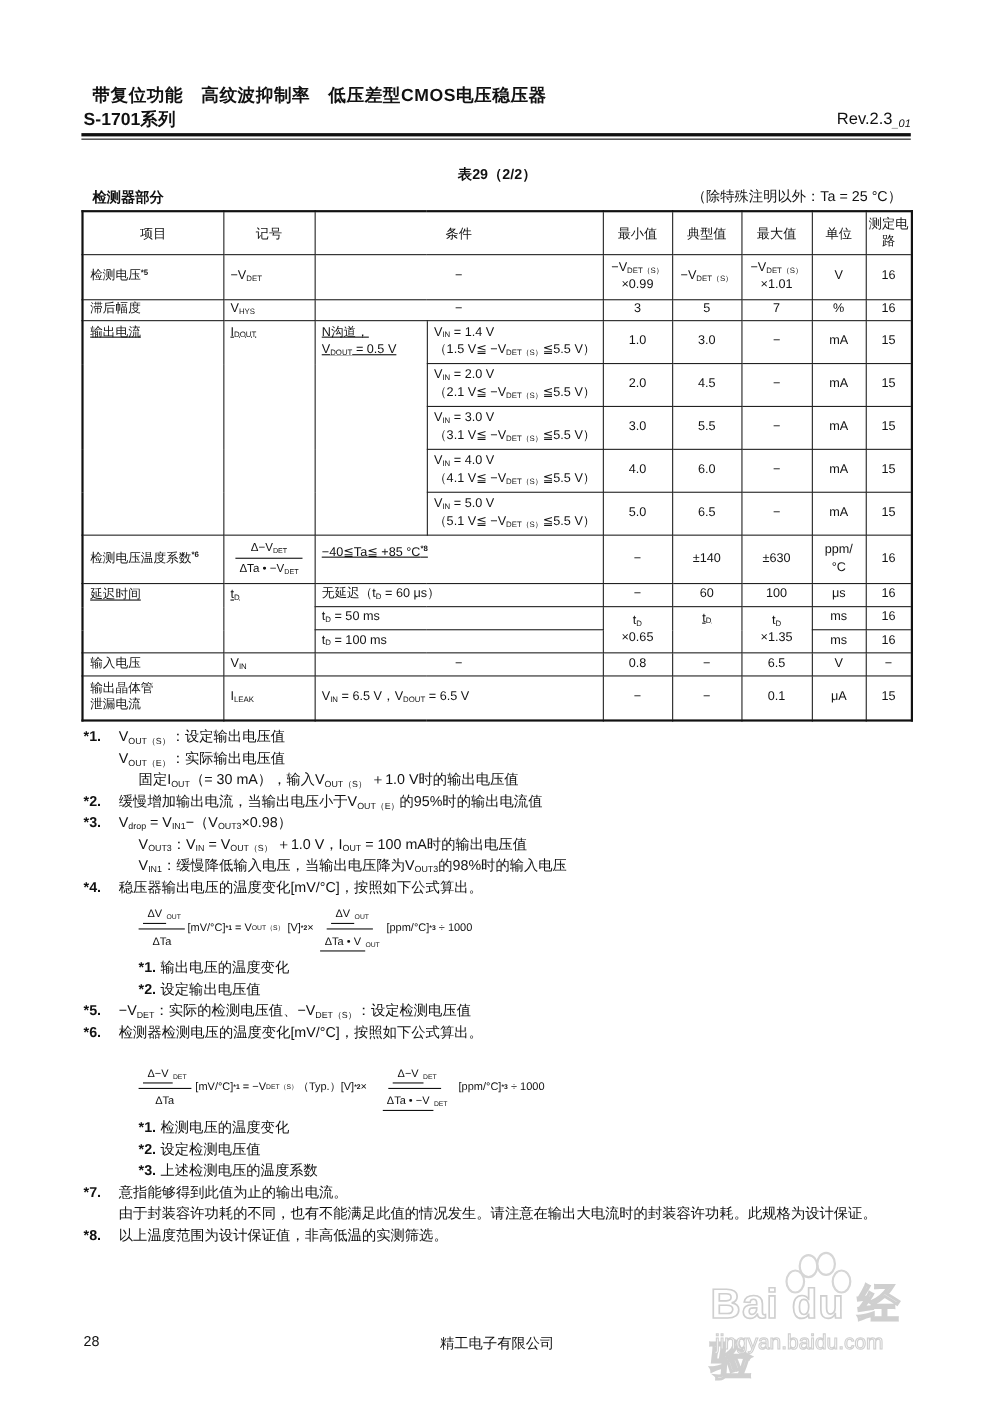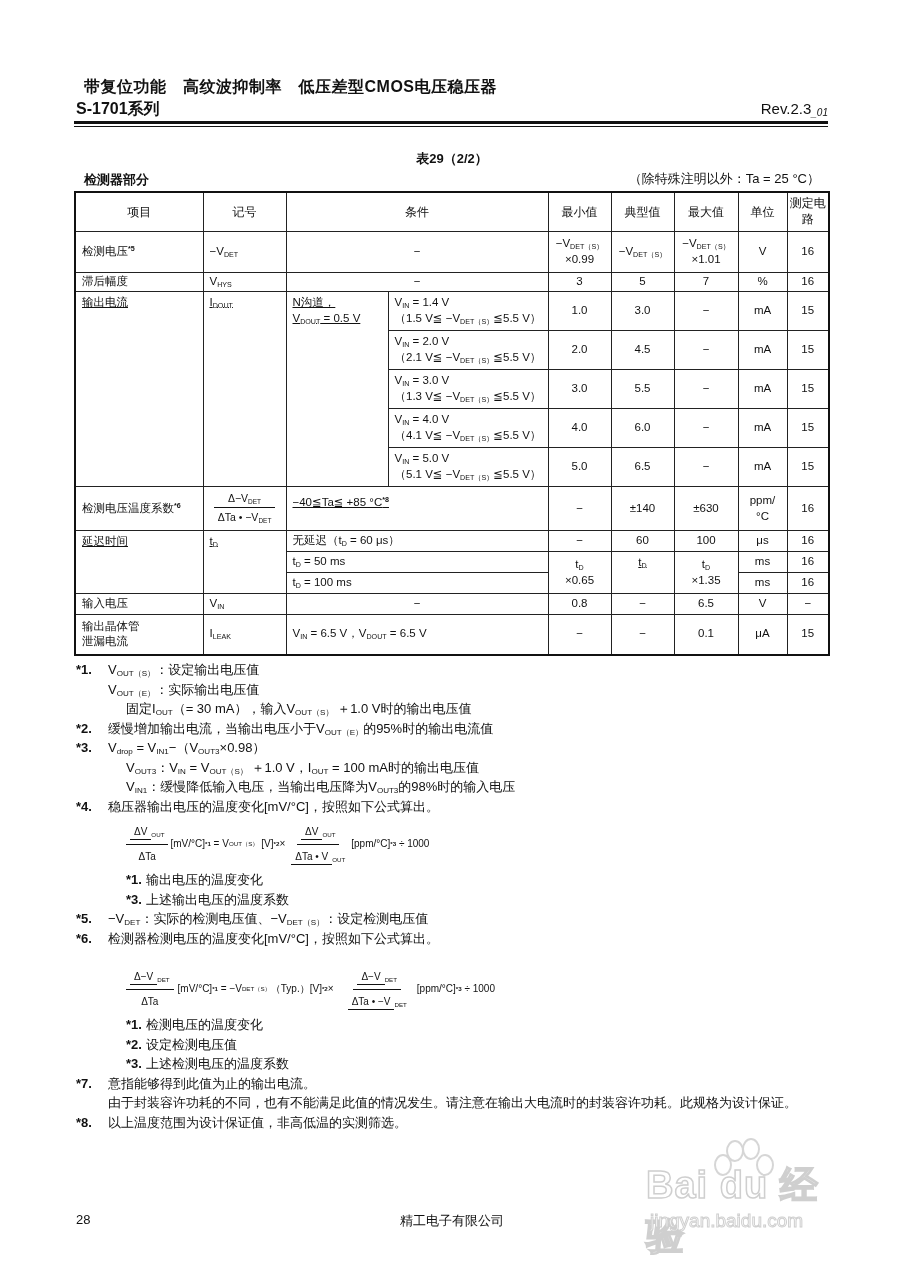--- a/index.html
+++ b/index.html
@@ -126,21 +126,21 @@
   </tr>
   <tr style="height:39px">
     <td><span>V</span><sub>IN</sub> = <span>2.0 V</span><br><span>（2.1 V≦ −V</span><sub>DET（S）</sub><span>≦5.5 V）</span></td>
     <td class="c">2.0</td>
     <td class="c">4.5</td>
     <td class="c">−</td>
     <td class="c">mA</td>
     <td class="c">15</td>
   </tr>
   <tr style="height:39px">
-    <td><span>V</span><sub>IN</sub> = <span>3.0 V</span><br><span>（1.3 V≦ −V</span><sub>DET（S）</sub><span>≦5.5 V）</span></td>
+    <td><span>V</span><sub>IN</sub> = <span>3.0 V</span><br><span>（3.1 V≦ −V</span><sub>DET（S）</sub><span>≦5.5 V）</span></td>
     <td class="c">3.0</td>
     <td class="c">5.5</td>
     <td class="c">−</td>
     <td class="c">mA</td>
     <td class="c">15</td>
   </tr>
   <tr style="height:39px">
     <td><span>V</span><sub>IN</sub> = <span>4.0 V</span><br><span>（4.1 V≦ −V</span><sub>DET（S）</sub><span>≦5.5 V）</span></td>
     <td class="c">4.0</td>
     <td class="c">6.0</td>
@@ -258,21 +258,21 @@
     <span>×</span>
     <span class="fr">
         <span><span>ΔV</span><sub>OUT</sub></span>
         <span><span>ΔTa • V</span><sub>OUT</sub></span>
       </span>
     <span>[ppm/°C]</span>
       <sup>*3</sup>
     <span style="white-space:pre"> ÷ 1000</span>
   </div>
   <div class="subnote"><b>*1.</b><span>输出电压的温度变化</span></div>
-  <div class="subnote"><b>*3.</b><span>上述输出电压的温度系数</span></div>
+  <div class="subnote"><b>*2.</b><span>设定输出电压值</span></div>
 
   <div class="note-row">
     <span class="mk">*5.</span>
     <span>−V</span><sub>DET</sub><span>：实际的检测电压值、−V</span><sub>DET（S）</sub><span>：设定检测电压值</span>
   </div>
 
   <div class="note-row">
     <span class="mk">*6.</span><span>检测器检测电压的温度变化[mV/°C]，按照如下公式算出。</span>
   </div>
   <div class="formula" style="padding-left:48px;margin-top:19px;">

